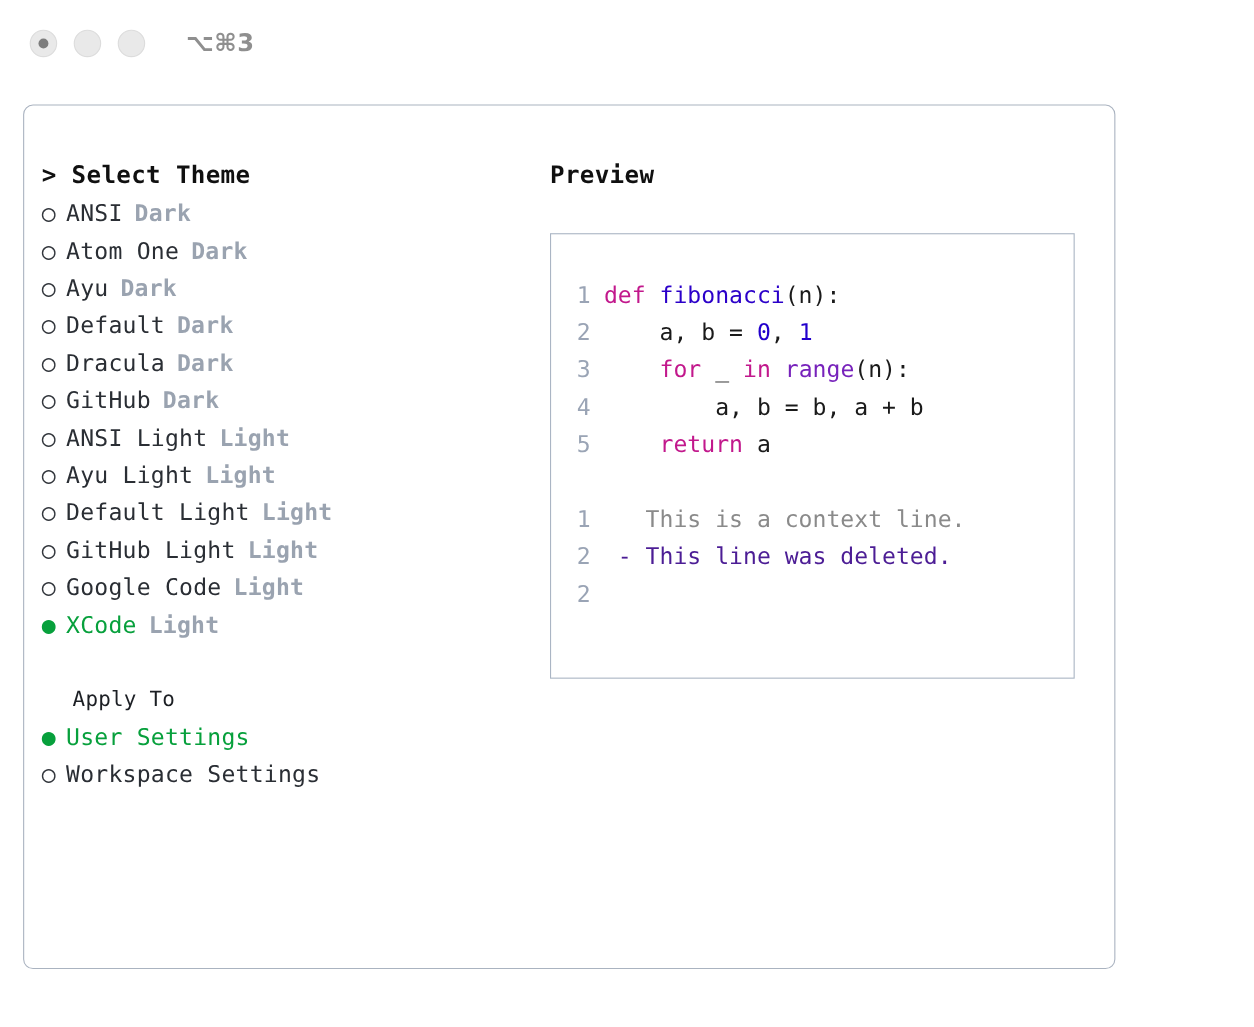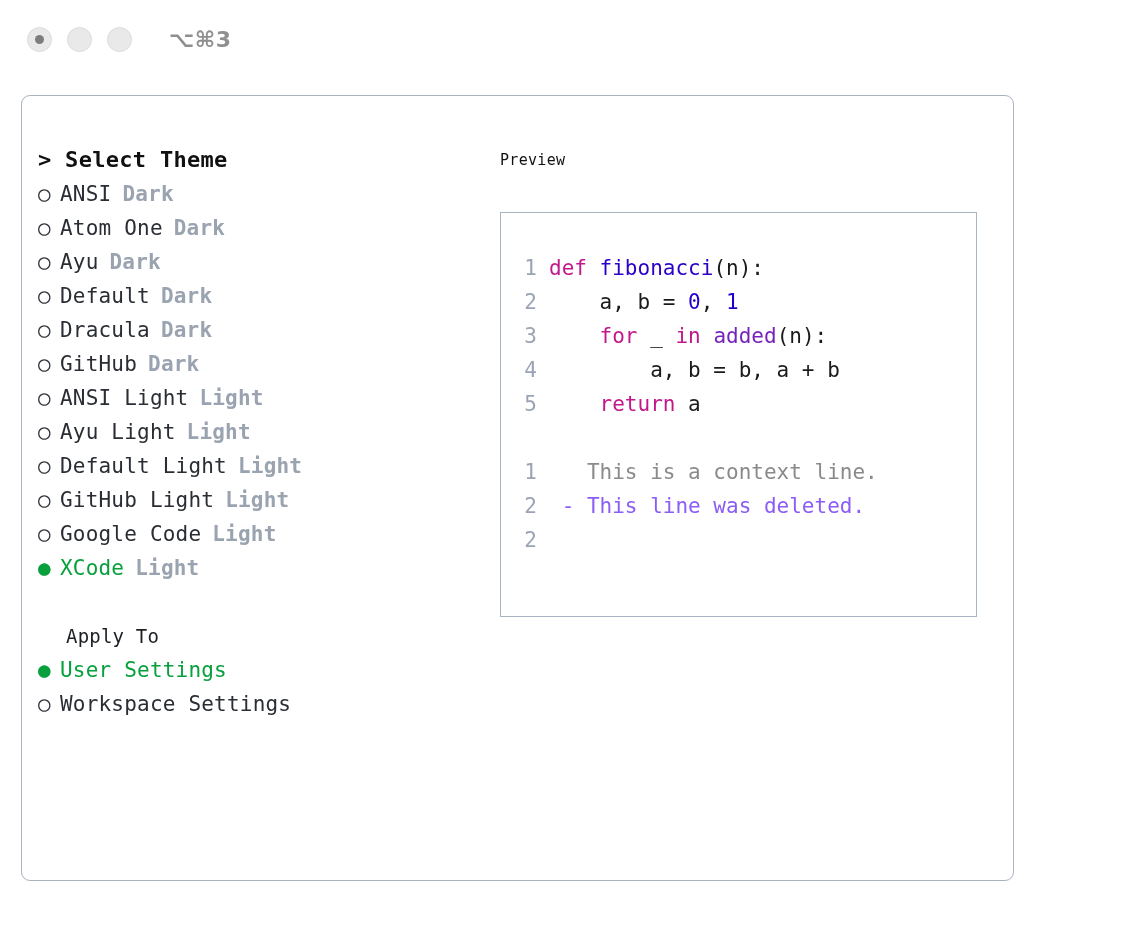--- a/index.html
+++ b/index.html
@@ -152,22 +152,22 @@
   }
 
   
   .right-col {
     position: absolute;
     left: 478px;
     top: 47px;
     width: 490px;
   }
   .preview-title {
-    font-size: 15px;
-    font-weight: 400;
+    font-size: 22px;
+    font-weight: 700;
     color: #101010;
     letter-spacing: 0.3px;
     line-height: 34px;
   }
   .preview-box {
     margin-top: 35px;
     width: 477px;
     height: 405px;
     border: 1.5px solid #aab5c4;
     box-sizing: border-box;
@@ -190,21 +190,21 @@
     color: #9aa4b5;
     margin-right: 12px;
   }
   .code-blank { height: 34px; }
   .tok-kw   { color: #c2188c; }
   .tok-fn   { color: #2b00c9; }
   .tok-call { color: #7722bb; }
   .tok-num  { color: #2200cc; }
   .tok-txt  { color: #1a1a1a; }
   .tok-ctx  { color: #8a8a8a; }
-  .tok-del  { color: #8b5cf6; }
+  .tok-del  { color: #4c1d95; }
   .tok-add  { color: #12c417; }
 </style>
 </head>
 <body>
 
 <div id="app">
 
   <div class="titlebar">
     <div class="dots">
       <div class="dot">
@@ -248,21 +248,21 @@
 
       </div>
 
       <div class="right-col">
         <div class="preview-title">Preview</div>
 
         <div class="preview-box">
           <div id="code-sample">
               <div class="code-line"><span class="lnum">1</span><span class="tok-kw">def </span><span class="tok-fn">fibonacci</span><span class="tok-txt">(n):</span></div>
               <div class="code-line"><span class="lnum">2</span><span class="tok-txt">    a, b = </span><span class="tok-num">0</span><span class="tok-txt">, </span><span class="tok-num">1</span></div>
-              <div class="code-line"><span class="lnum">3</span><span class="tok-txt">    </span><span class="tok-kw">for</span><span class="tok-txt"> _ </span><span class="tok-kw">in</span><span class="tok-txt"> </span><span class="tok-call">added</span><span class="tok-txt">(n):</span></div>
+              <div class="code-line"><span class="lnum">3</span><span class="tok-txt">    </span><span class="tok-kw">for</span><span class="tok-txt"> _ </span><span class="tok-kw">in</span><span class="tok-txt"> </span><span class="tok-call">range</span><span class="tok-txt">(n):</span></div>
               <div class="code-line"><span class="lnum">4</span><span class="tok-txt">        a, b = b, a + b</span></div>
               <div class="code-line"><span class="lnum">5</span><span class="tok-txt">    </span><span class="tok-kw">return</span><span class="tok-txt"> a</span></div>
             </div>
           <div class="code-blank"></div>
           <div id="diff-sample">
               <div class="code-line"><span class="lnum">1</span><span class="tok-ctx">   This is a context line.</span></div>
               <div class="code-line"><span class="lnum">2</span><span class="tok-del"> - This line was deleted.</span></div>
               <div class="code-line"><span class="lnum">2</span></div>
             </div>
         </div>

